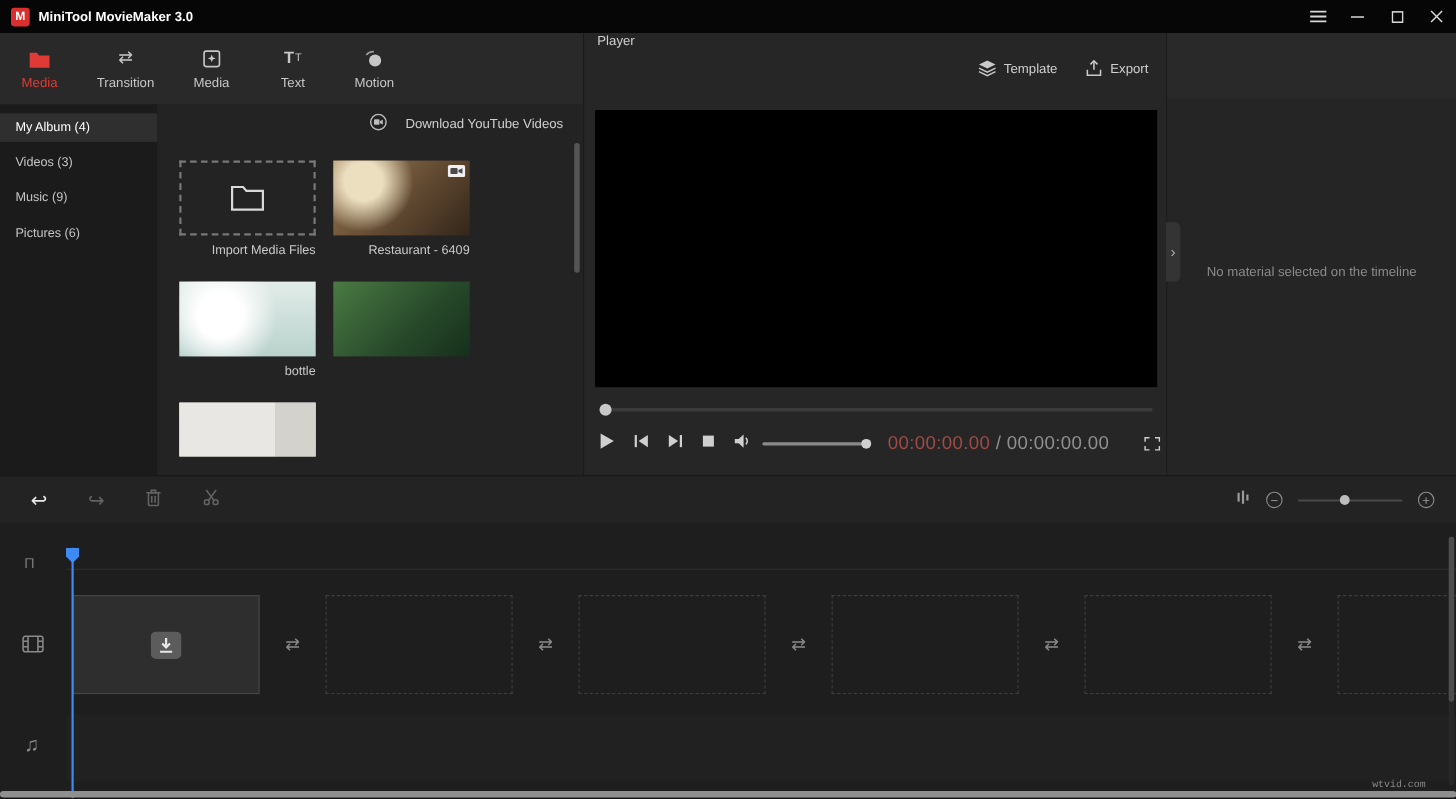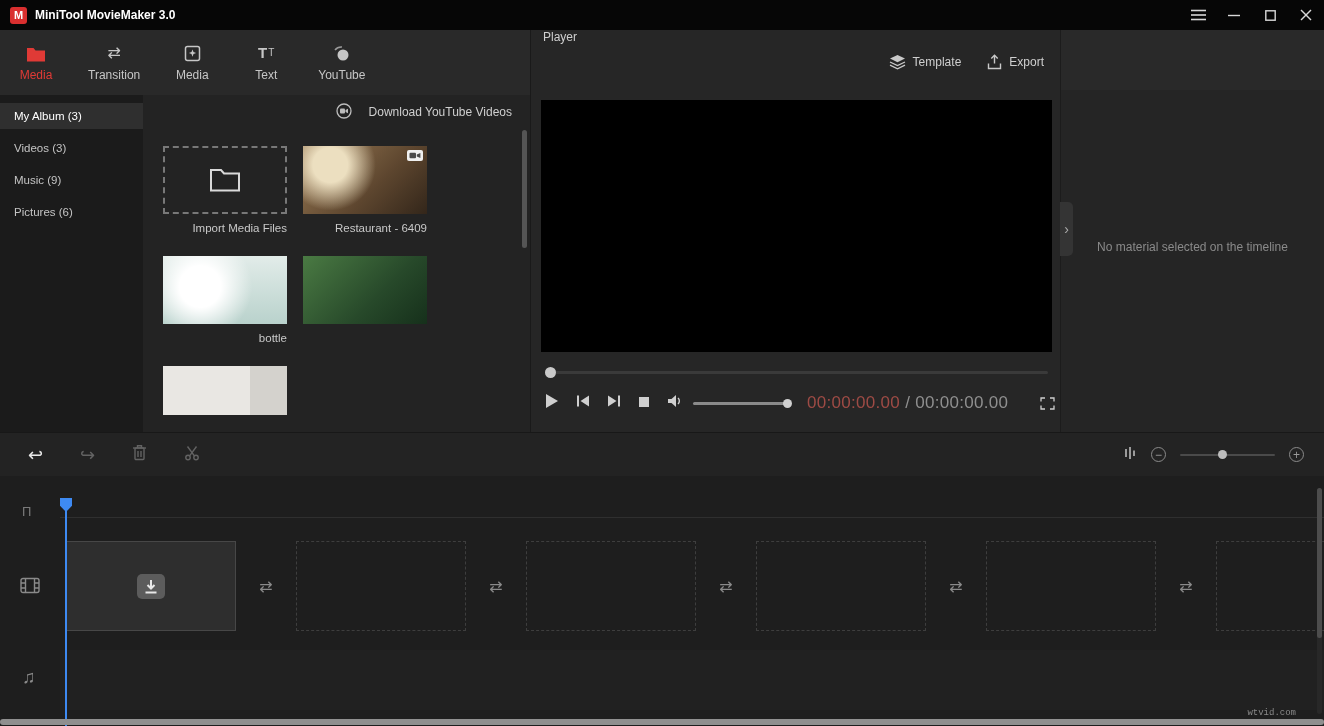--- a/index.html
+++ b/index.html
@@ -180,27 +180,27 @@
       </span>
       <span>Text</span>
     </div>
     <div class="tab">
       <span class="ticon">
         <svg width="18" height="17" viewBox="0 0 18 17">
             <path d="M2 5 a8 8 0 0 1 7 -3" fill="none" stroke="#9a9a9a" stroke-width="1.5"></path>
             <circle cx="10" cy="10" r="5.5" fill="#c6c6c6"></circle>
           </svg>
       </span>
-      <span>YouTube</span>
+      <span>Motion</span>
     </div>
   </section>
 
   <section class="browser">
     <nav class="lib-nav">
-      <div class="nav-item active">My Album (3)</div>
+      <div class="nav-item active">My Album (4)</div>
       <div class="nav-item">Videos (3)</div>
       <div class="nav-item">Music (9)</div>
       <div class="nav-item">Pictures (6)</div>
     </nav>
 
     <div class="lib-content">
       <div class="lib-header">
         <span>
           <svg width="16" height="16" viewBox="0 0 16 16">
               <circle cx="8" cy="8" r="7" fill="none" stroke="#bdbdbd" stroke-width="1.3"></circle>

